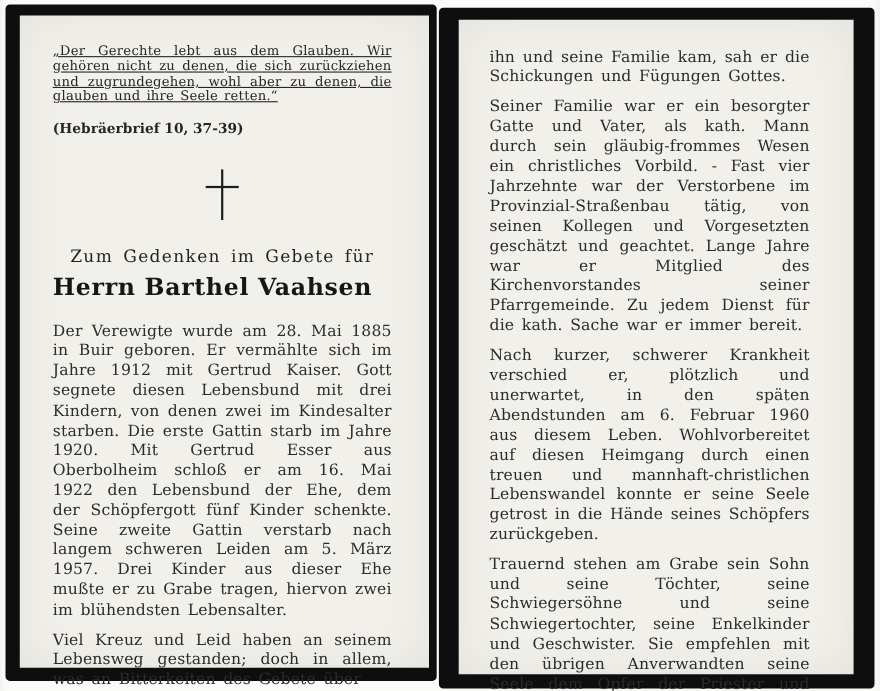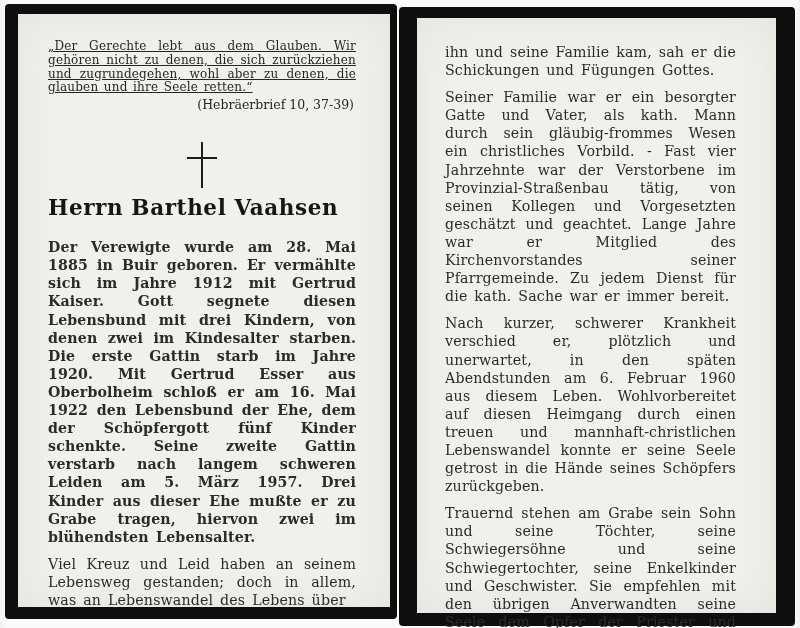--- a/index.html
+++ b/index.html
@@ -48,24 +48,24 @@
     font-size: 12px;
     line-height: 13.8px;
     text-align: justify;
     letter-spacing: 0.2px;
     word-spacing: 1.5px;
     color: #262626;
     text-decoration: underline;
   }
   .quote-source {
     font-size: 12.5px;
-    text-align: right;
-    margin-top: 2px;
+    margin-top: 14px;
     padding-right: 2px;
     color: #262626;
+    font-weight: bold;
   }
   .cross-wrap {
     margin-top: 30px;
     display: flex;
     justify-content: center;
   }
   .cross {
     position: relative;
     width: 30px; height: 46px;
   }
@@ -102,21 +102,21 @@
   .body-text p {
     font-size: 14.2px;
     line-height: 18.1px;
     text-align: justify;
     letter-spacing: 0.15px;
     word-spacing: 2.2px;
     margin-top: 9px;
     color: var(--text);
   }
   .page-left .body-text { margin-top: 18px; }
-  .page-left .body-text p:first-child { margin-top: 0; font-weight: bold; }
+  .page-left .body-text p:first-child { margin-top: 0; }
   .page-right .body-text p:first-child { margin-top: 0; }
   .closing-line {
     margin-top: 12px;
     margin-left: 34px;
     font-size: 15.5px;
     font-weight: bold;
     letter-spacing: 0.2px;
     word-spacing: 2px;
     color: #161616;
   }
@@ -127,25 +127,26 @@
 <div class="scan">
 
   <div class="page page-left">
     <div class="quote">„Der Gerechte lebt aus dem Glauben. Wir gehören nicht zu denen, die sich zurückziehen und zugrundegehen, wohl aber zu denen, die glauben und ihre Seele retten.“</div>
     <div class="quote-source">(Hebräerbrief 10, 37-39)</div>
 
     <div class="cross-wrap">
       <div class="cross"></div>
     </div>
 
+    <div class="dedication">Zum Gedenken im Gebete für</div>
     <div class="deceased-name">Herrn Barthel Vaahsen</div>
 
     <div class="body-text">
       <p>Der Verewigte wurde am 28. Mai 1885 in Buir geboren. Er vermählte sich im Jahre 1912 mit Gertrud Kaiser. Gott segnete diesen Lebensbund mit drei Kindern, von denen zwei im Kindesalter starben. Die erste Gattin starb im Jahre 1920. Mit Gertrud Esser aus Oberbolheim schloß er am 16. Mai 1922 den Lebensbund der Ehe, dem der Schöpfergott fünf Kinder schenkte. Seine zweite Gattin verstarb nach langem schweren Leiden am 5. März 1957. Drei Kinder aus dieser Ehe mußte er zu Grabe tragen, hiervon zwei im blühendsten Lebensalter.</p>
-      <p>Viel Kreuz und Leid haben an seinem Lebensweg gestanden; doch in allem, was an Lebenswandel des Lebens über</p>
+      <p>Viel Kreuz und Leid haben an seinem Lebensweg gestanden; doch in allem, was an Bitterkeiten des Gebete über</p>
     </div>
   </div>
 
   <div class="page page-right">
     <div class="body-text">
       <p>ihn und seine Familie kam, sah er die Schickungen und Fügungen Gottes.</p>
       <p>Seiner Familie war er ein besorgter Gatte und Vater, als kath. Mann durch sein gläubig-frommes Wesen ein christliches Vorbild. - Fast vier Jahrzehnte war der Verstorbene im Provinzial-Straßenbau tätig, von seinen Kollegen und Vorgesetzten geschätzt und geachtet. Lange Jahre war er Mitglied des Kirchenvorstandes seiner Pfarrgemeinde. Zu jedem Dienst für die kath. Sache war er immer bereit.</p>
       <p>Nach kurzer, schwerer Krankheit verschied er, plötzlich und unerwartet, in den späten Abendstunden am 6. Februar 1960 aus diesem Leben. Wohlvorbereitet auf diesen Heimgang durch einen treuen und mannhaft-christlichen Lebenswandel konnte er seine Seele getrost in die Hände seines Schöpfers zurückgeben.</p>
       <p>Trauernd stehen am Grabe sein Sohn und seine Töchter, seine Schwiegersöhne und seine Schwiegertochter, seine Enkelkinder und Geschwister. Sie empfehlen mit den übrigen Anverwandten seine Seele dem Opfer der Priester und dem Gebet der Gläubigen, damit sie bald</p>
     </div>

